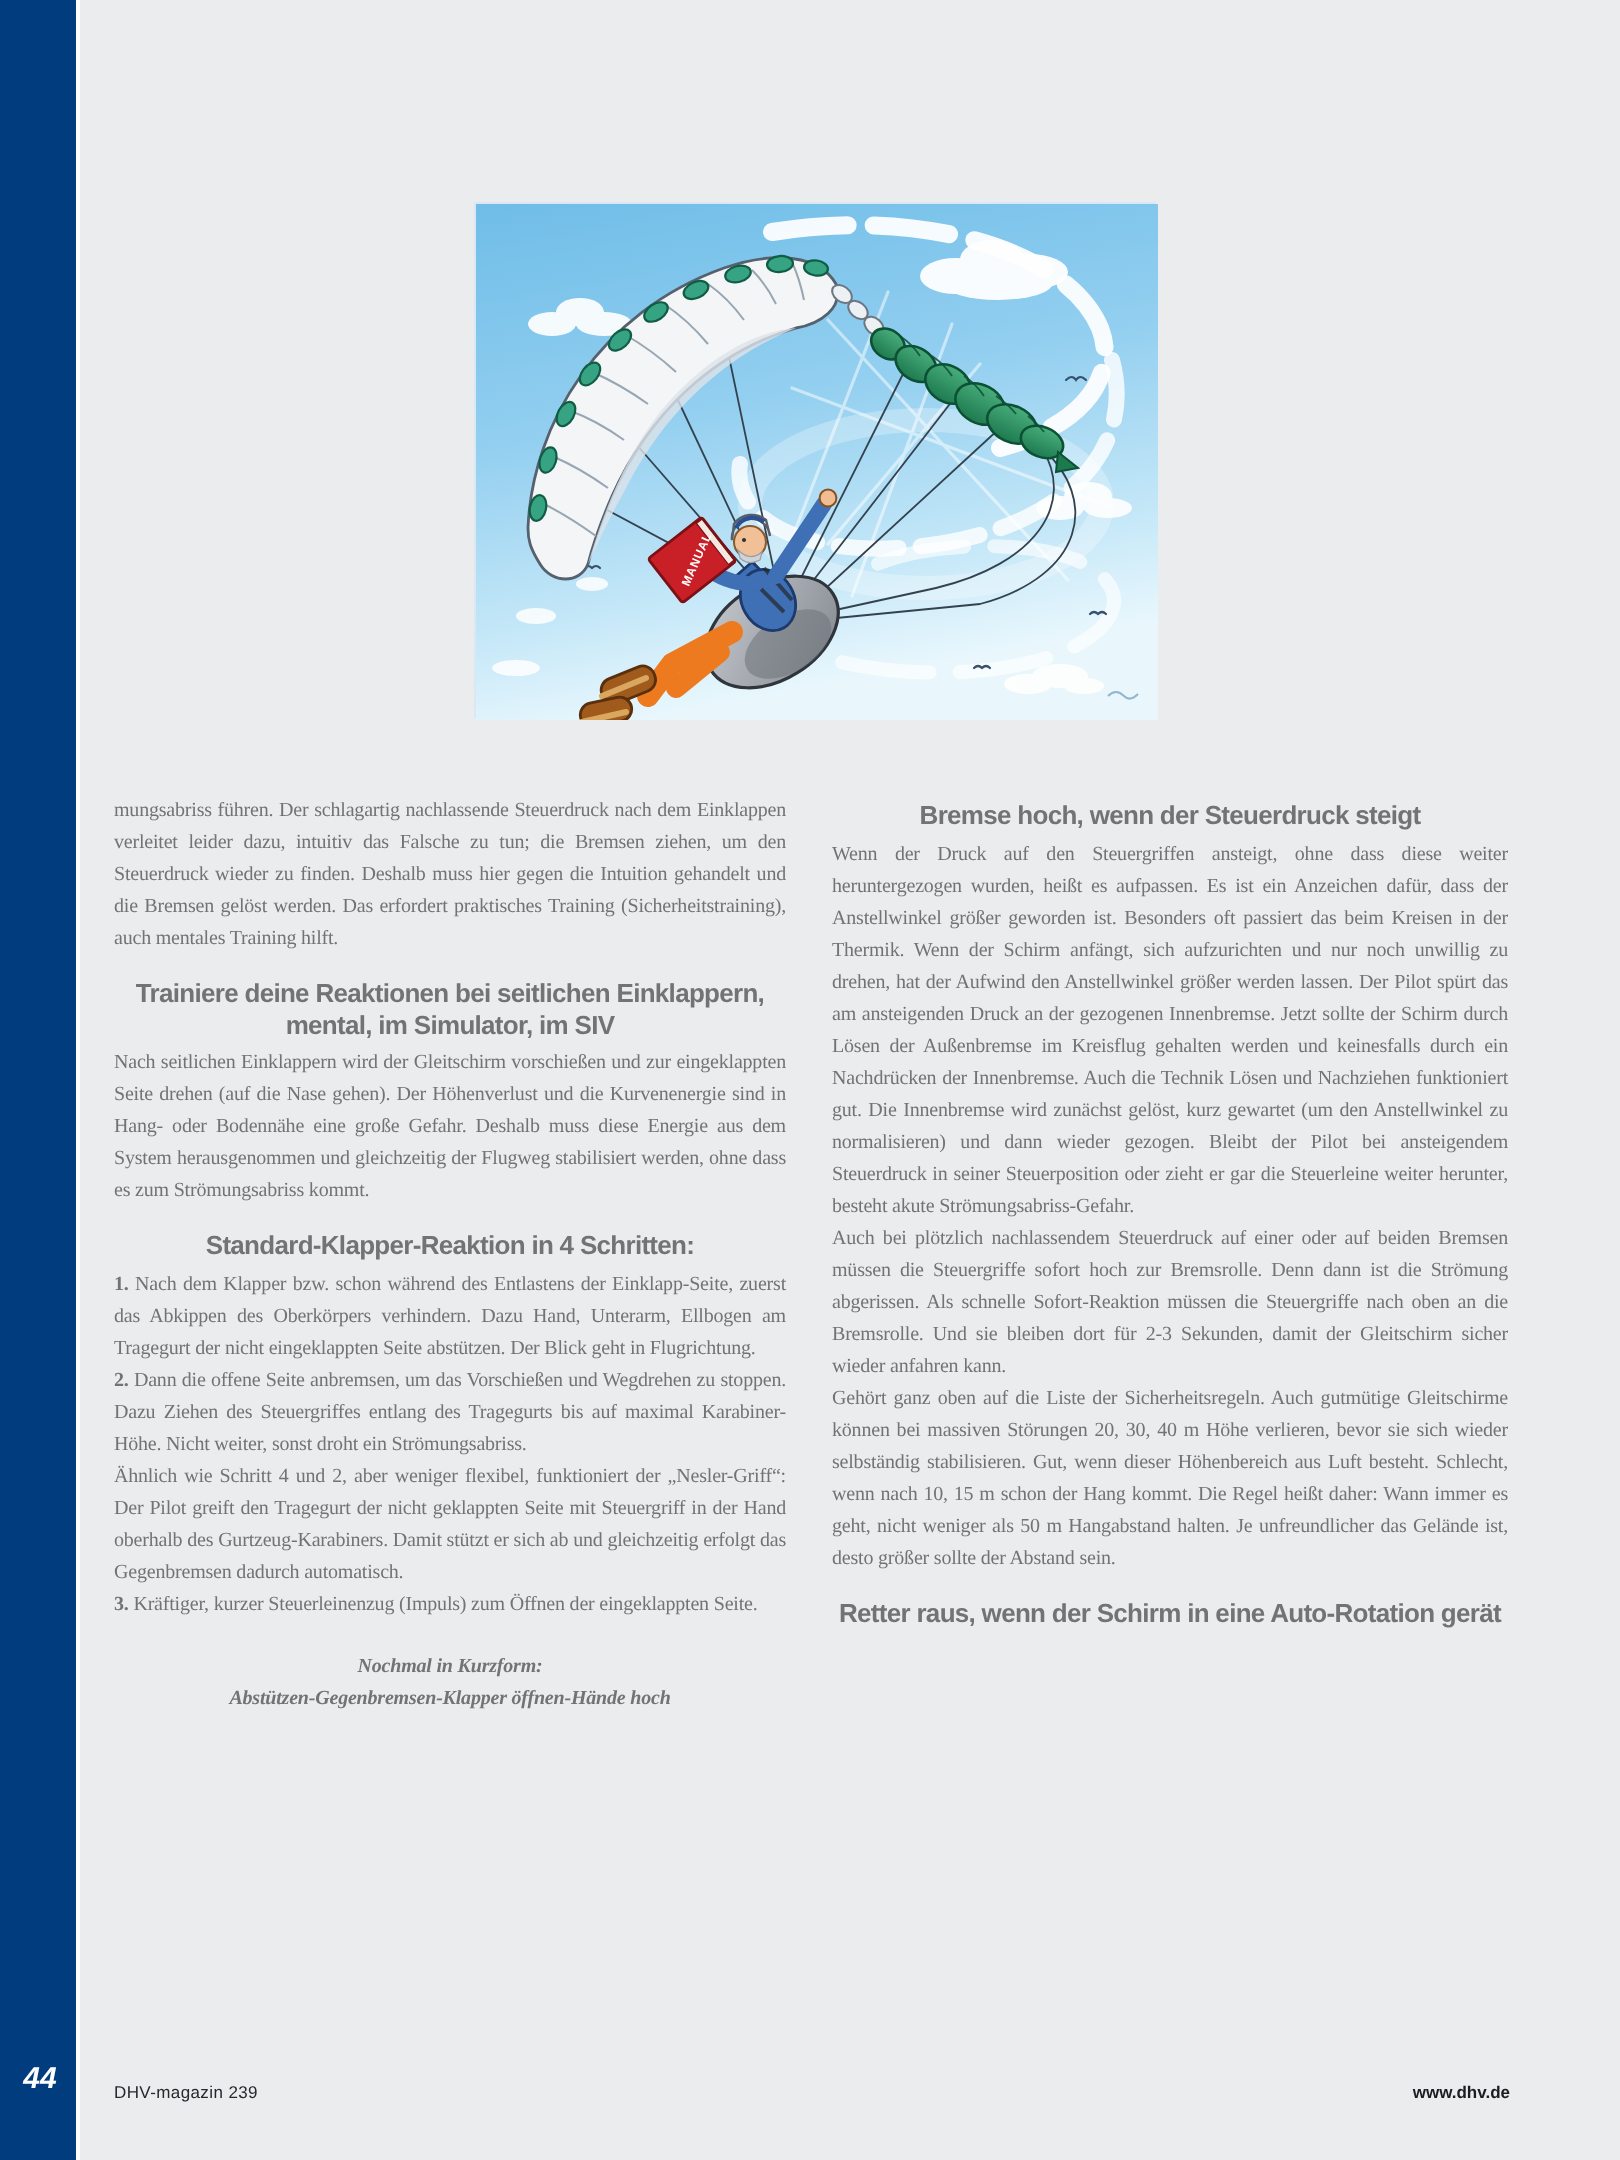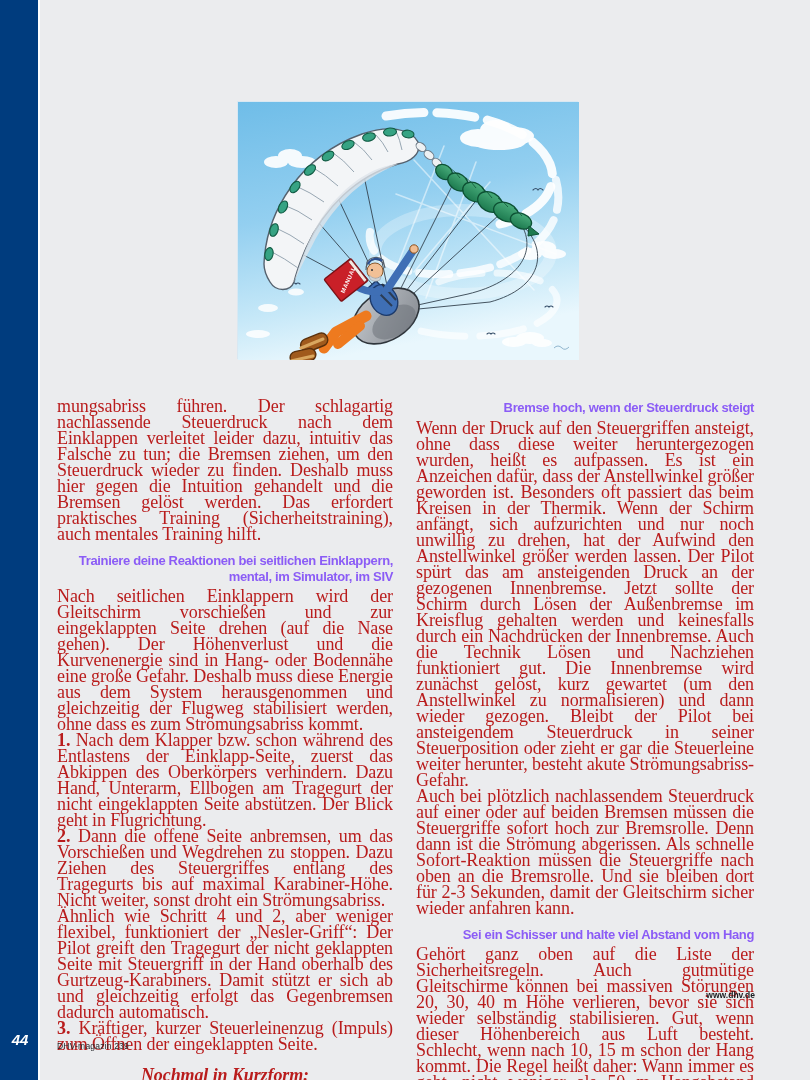--- a/index.html
+++ b/index.html
@@ -13,47 +13,47 @@
     background:#003c7e;border-right:2px solid #ffffff;
   }
   .illu-wrap{
     position:absolute;left:237px;top:101px;width:341px;height:258px;
     border:1px solid #d9e8f2;box-sizing:border-box;background:#9ed5f0;
   }
   .col{position:absolute;top:398px;}
   .col-left{left:57px;width:336px;}
   .col-right{left:416px;width:338px;top:400px;}
   .col p{
-    margin:0;font-size:18px;line-height:16px;text-align:justify;
-    color:#b91c1c;letter-spacing:-0.1px;
+    margin:0;font-size:10px;line-height:16px;text-align:justify;
+    color:#737373;letter-spacing:-0.1px;
     hyphens:auto;-webkit-hyphens:auto;
   }
   .col h3{
     font-family:"Liberation Sans",sans-serif;
-    font-size:13px;line-height:15.5px;font-weight:700;color:#8b5cf6;
-    letter-spacing:-0.35px;margin:11px 0 4px 0;text-align:right;
+    font-size:13px;line-height:15.5px;font-weight:700;color:#737373;
+    letter-spacing:-0.35px;margin:11px 0 4px 0;text-align:center;
   }
   .col > :first-child{margin-top:0;}
   .col p.kurz{
     font-weight:700;font-style:italic;white-space:pre-line;
     margin-top:15px;text-align:center;
   }
   .col p b{letter-spacing:-0.1px;}
   .pagenum{
     position:absolute;left:4px;top:1031px;width:32px;text-align:center;
     font-family:"Liberation Sans",sans-serif;font-style:italic;
     font-weight:700;font-size:15px;color:#ffffff;
   }
   .f-left{
     position:absolute;left:57px;top:1041px;
     font-family:"Liberation Sans",sans-serif;font-size:8.5px;
     color:#26282b;letter-spacing:.2px;
   }
   .f-right{
-    position:absolute;right:55px;top:990px;
+    position:absolute;right:55px;top:1041px;
     font-family:"Liberation Sans",sans-serif;font-weight:700;
     font-size:8.5px;color:#1b1d20;
   }
 </style>
 </head>
 <body>
 
 <div class="leftbar"></div>
 
 <div class="illu-wrap">
@@ -218,31 +218,31 @@
   </g>
 
   <path d="M316,246 q4,-4 8,0 q3,3 7,-1" fill="none" stroke="#7aa5c2" stroke-width="1" opacity="0.8"></path>
 </svg>
 </div>
 
 <div class="col col-left">
     <p>mungsabriss führen. Der schlagartig nachlassende Steuerdruck nach dem Einklappen verleitet leider dazu, intuitiv das Falsche zu tun; die Bremsen ziehen, um den Steuerdruck wieder zu finden. Deshalb muss hier gegen die Intuition gehandelt und die Bremsen gelöst werden. Das erfordert praktisches Training (Sicherheitstraining), auch mentales Training hilft.</p>
     <h3>Trainiere deine Reaktionen bei seitlichen Einklappern, mental, im Simulator, im SIV</h3>
     <p>Nach seitlichen Einklappern wird der Gleitschirm vorschießen und zur eingeklappten Seite drehen (auf die Nase gehen). Der Höhenverlust und die Kurvenenergie sind in Hang- oder Bodennähe eine große Gefahr. Deshalb muss diese Energie aus dem System herausgenommen und gleichzeitig der Flugweg stabilisiert werden, ohne dass es zum Strömungsabriss kommt.</p>
+    <h3>Standard-Klapper-Reaktion in 4 Schritten:</h3>
     <p><b>1. </b>Nach dem Klapper bzw. schon während des Entlastens der Einklapp-Seite, zuerst das Abkippen des Oberkörpers verhindern. Dazu Hand, Unterarm, Ellbogen am Tragegurt der nicht eingeklappten Seite abstützen. Der Blick geht in Flugrichtung.</p>
     <p><b>2. </b>Dann die offene Seite anbremsen, um das Vorschießen und Wegdrehen zu stoppen. Dazu Ziehen des Steuergriffes entlang des Tragegurts bis auf maximal Karabiner-Höhe. Nicht weiter, sonst droht ein Strömungsabriss.</p>
     <p>Ähnlich wie Schritt 4 und 2, aber weniger flexibel, funktioniert der „Nesler-Griff“: Der Pilot greift den Tragegurt der nicht geklappten Seite mit Steuergriff in der Hand oberhalb des Gurtzeug-Karabiners. Damit stützt er sich ab und gleichzeitig erfolgt das Gegenbremsen dadurch automatisch.</p>
     <p><b>3. </b>Kräftiger, kurzer Steuerleinenzug (Impuls) zum Öffnen der eingeklappten Seite.</p>
     <p class="kurz">Nochmal in Kurzform:
 Abstützen-Gegenbremsen-Klapper öffnen-Hände hoch</p>
   </div>
 <div class="col col-right">
     <h3>Bremse hoch, wenn der Steuerdruck steigt</h3>
     <p>Wenn der Druck auf den Steuergriffen ansteigt, ohne dass diese weiter heruntergezogen wurden, heißt es aufpassen. Es ist ein Anzeichen dafür, dass der Anstellwinkel größer geworden ist. Besonders oft passiert das beim Kreisen in der Thermik. Wenn der Schirm anfängt, sich aufzurichten und nur noch unwillig zu drehen, hat der Aufwind den Anstellwinkel größer werden lassen. Der Pilot spürt das am ansteigenden Druck an der gezogenen Innenbremse. Jetzt sollte der Schirm durch Lösen der Außenbremse im Kreisflug gehalten werden und keinesfalls durch ein Nachdrücken der Innenbremse. Auch die Technik Lösen und Nachziehen funktioniert gut. Die Innenbremse wird zunächst gelöst, kurz gewartet (um den Anstellwinkel zu normalisieren) und dann wieder gezogen. Bleibt der Pilot bei ansteigendem Steuerdruck in seiner Steuerposition oder zieht er gar die Steuerleine weiter herunter, besteht akute Strömungsabriss-Gefahr.</p>
     <p>Auch bei plötzlich nachlassendem Steuerdruck auf einer oder auf beiden Bremsen müssen die Steuergriffe sofort hoch zur Bremsrolle. Denn dann ist die Strömung abgerissen. Als schnelle Sofort-Reaktion müssen die Steuergriffe nach oben an die Bremsrolle. Und sie bleiben dort für 2-3 Sekunden, damit der Gleitschirm sicher wieder anfahren kann.</p>
-    <h3>Sei ein Schisser und halte viel Abstand vom Hang</h3>
     <p>Gehört ganz oben auf die Liste der Sicherheitsregeln. Auch gutmütige Gleitschirme können bei massiven Störungen 20, 30, 40 m Höhe verlieren, bevor sie sich wieder selbständig stabilisieren. Gut, wenn dieser Höhenbereich aus Luft besteht. Schlecht, wenn nach 10, 15 m schon der Hang kommt. Die Regel heißt daher: Wann immer es geht, nicht weniger als 50 m Hangabstand halten. Je unfreundlicher das Gelände ist, desto größer sollte der Abstand sein.</p>
     <h3>Retter raus, wenn der Schirm in eine Auto-Rotation gerät</h3>
   </div>
 
 <div class="pagenum">44</div>
 <div class="f-left">DHV-magazin 239</div>
 <div class="f-right">www.dhv.de</div>
 
 </body></html>

